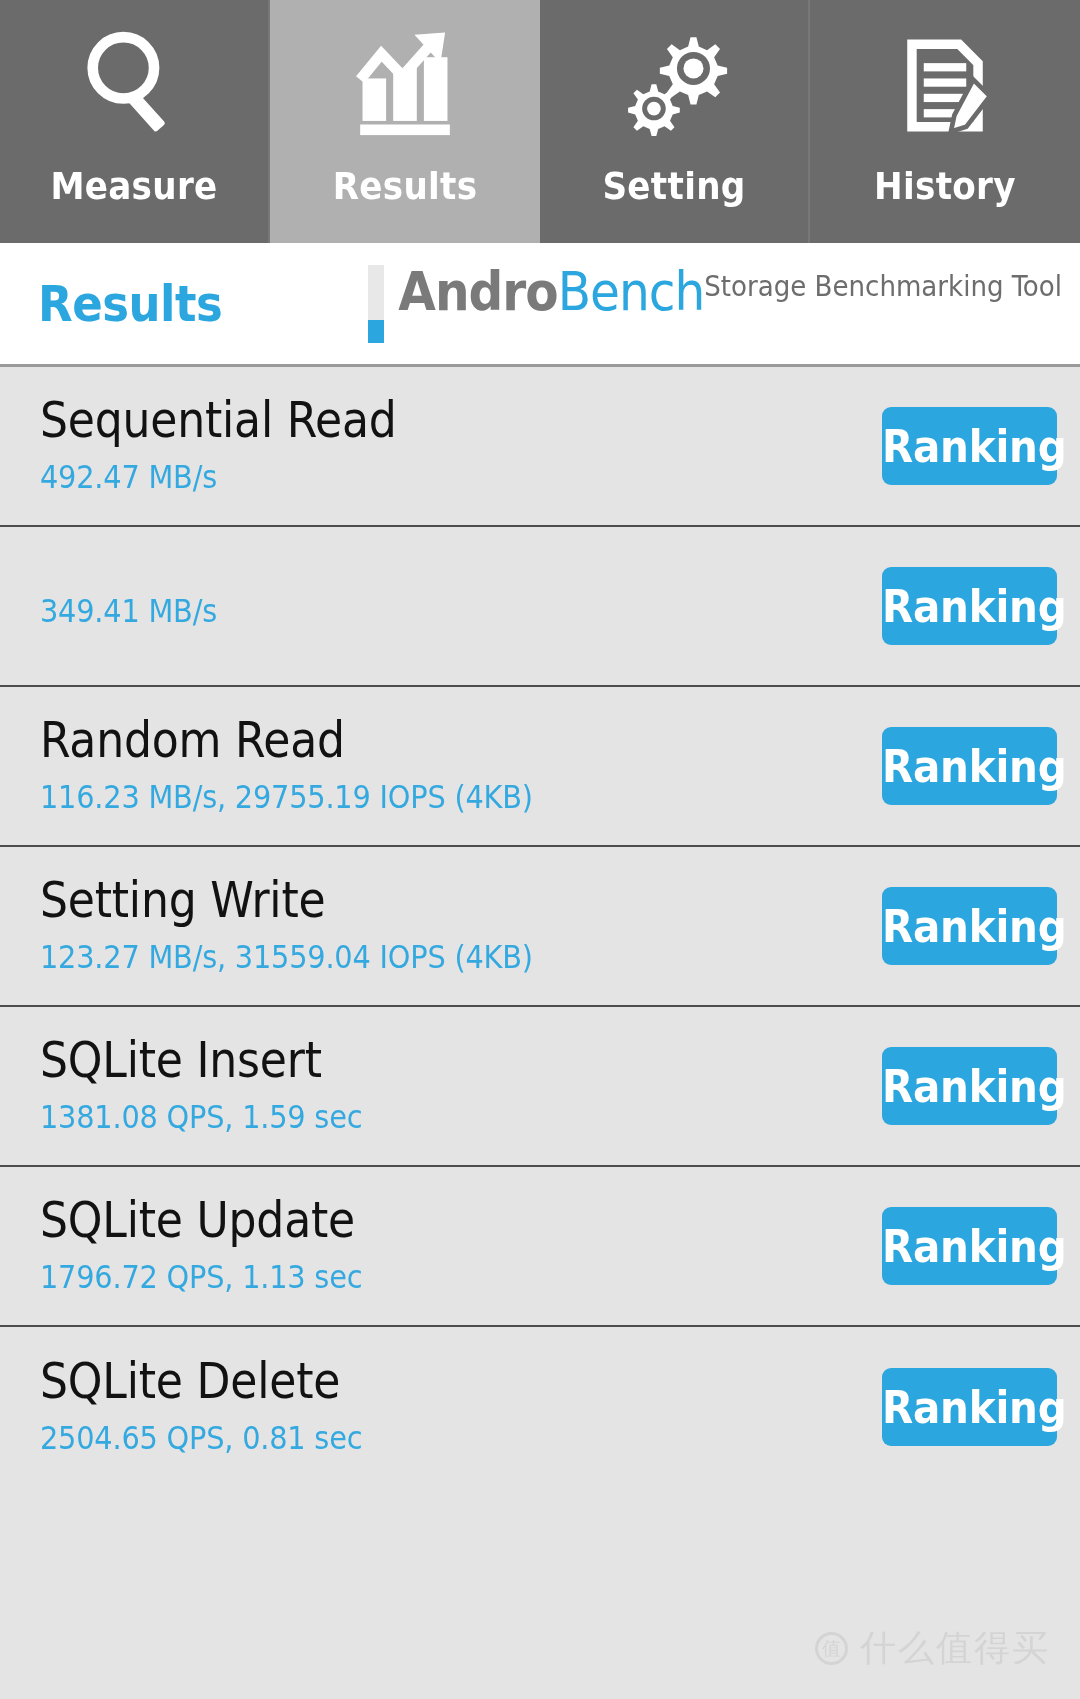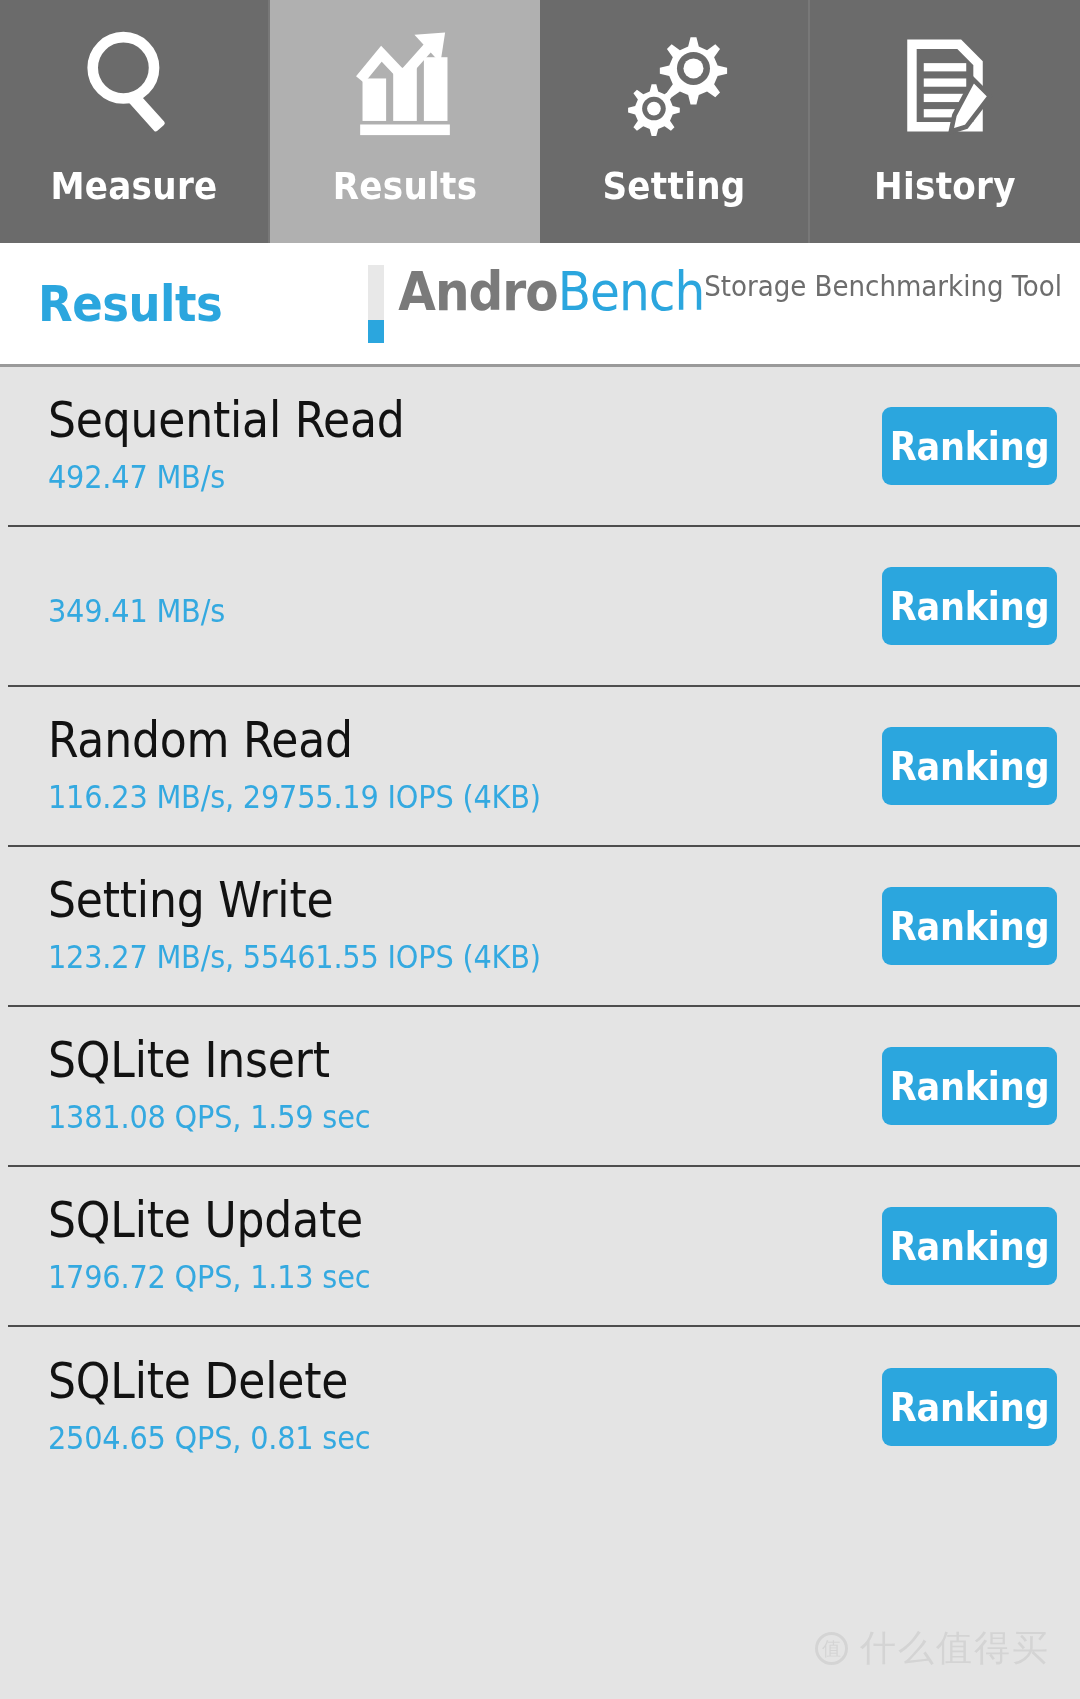--- a/index.html
+++ b/index.html
@@ -104,21 +104,20 @@
     font-size: 29px;
     color: #6d6d6d;
     text-align: right;
     margin-top: 4px;
     white-space: nowrap;
   }
 
   
   .results-list {
     background: #e4e4e4;
-    margin-left: 8px;
   }
   .result-row {
     position: relative;
     height: 160px;
     border-bottom: 2px solid #4d4d4d;
     box-sizing: border-box;
     display: flex;
     align-items: center;
     background: #e4e4e4;
   }
@@ -147,21 +146,21 @@
     right: 23px;
     top: 50%;
     transform: translateY(-50%);
     background: #2ba6de;
     color: #ffffff;
     border: none;
     border-radius: 9px;
     width: 175px;
     height: 78px;
     font-family: inherit;
-    font-size: 39px;
+    font-size: 45px;
     font-weight: 700;
     letter-spacing: -0.2px;
     cursor: pointer;
     padding: 0;
   }
 
   
   .watermark {
     position: absolute;
     right: 30px;
@@ -286,21 +285,21 @@
     <div class="row-texts">
       <div class="row-title">Random Read</div>
       <div class="row-value">116.23 MB/s, 29755.19 IOPS (4KB)</div>
     </div>
     <button class="ranking-btn">Ranking</button>
   </div>
 
   <div class="result-row">
     <div class="row-texts">
       <div class="row-title">Setting Write</div>
-      <div class="row-value">123.27 MB/s, 55461.55 IOPS (4KB)</div>
+      <div class="row-value">123.27 MB/s, 31559.04 IOPS (4KB)</div>
     </div>
     <button class="ranking-btn">Ranking</button>
   </div>
 
   <div class="result-row">
     <div class="row-texts">
       <div class="row-title">SQLite Insert</div>
       <div class="row-value">1381.08 QPS, 1.59 sec</div>
     </div>
     <button class="ranking-btn">Ranking</button>

